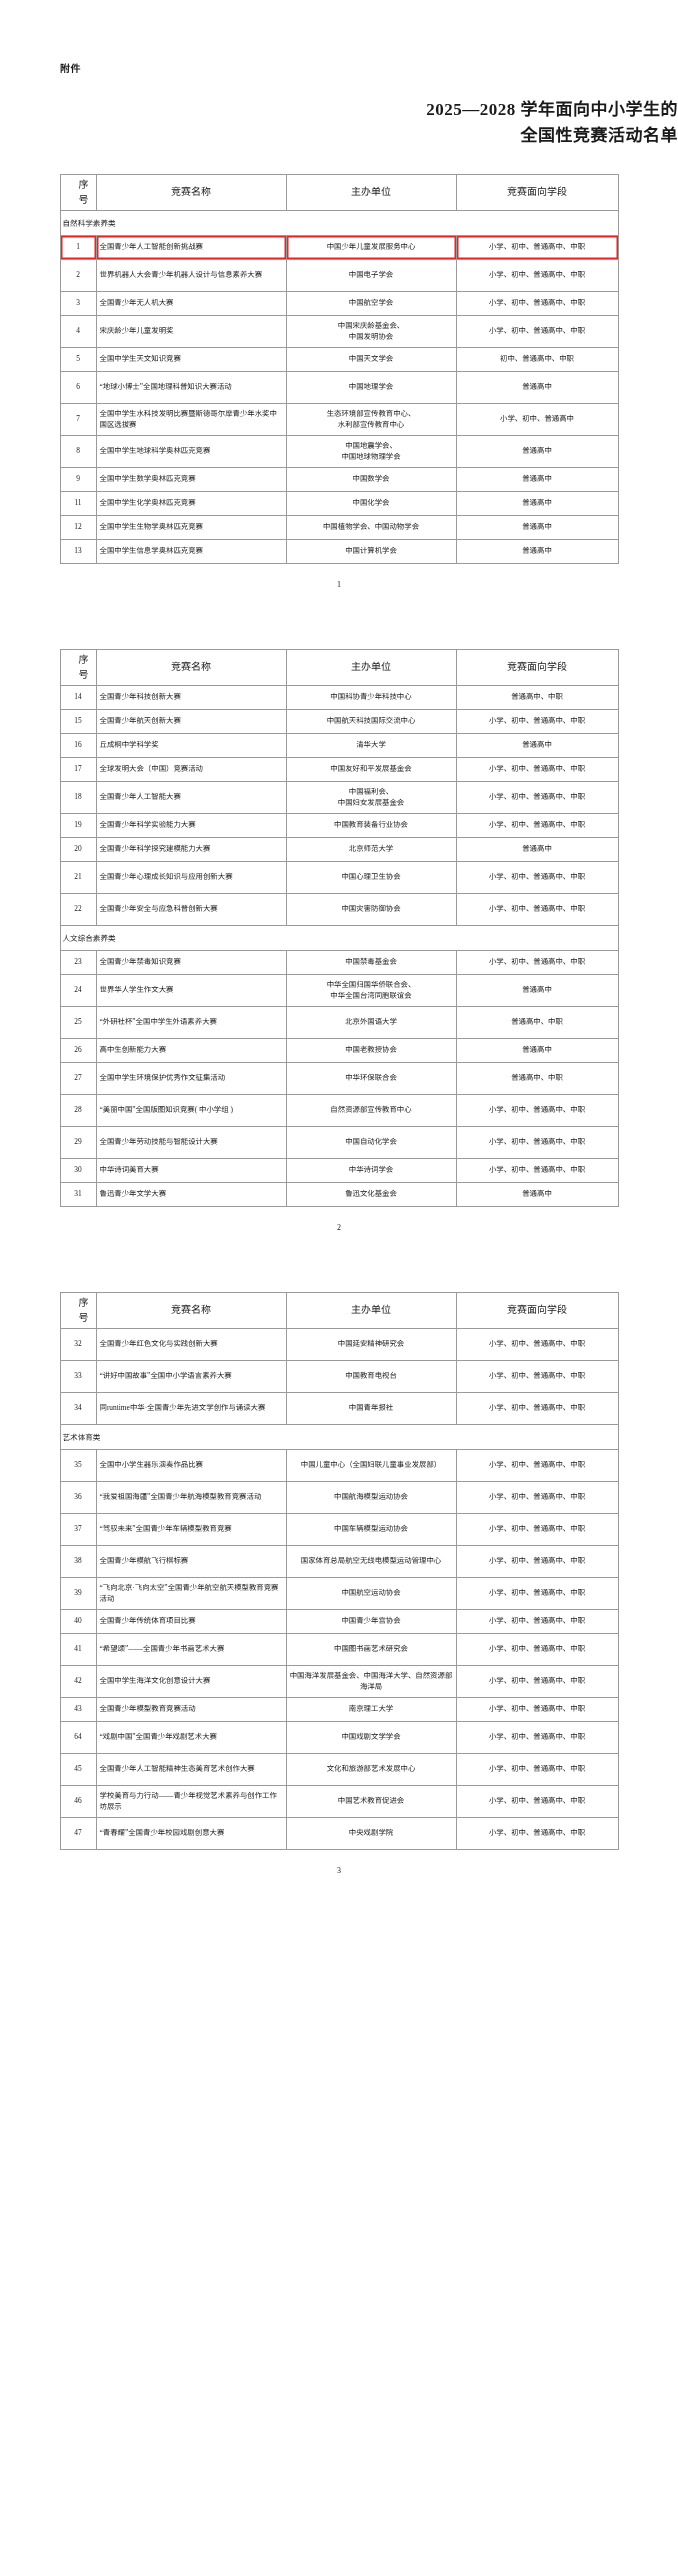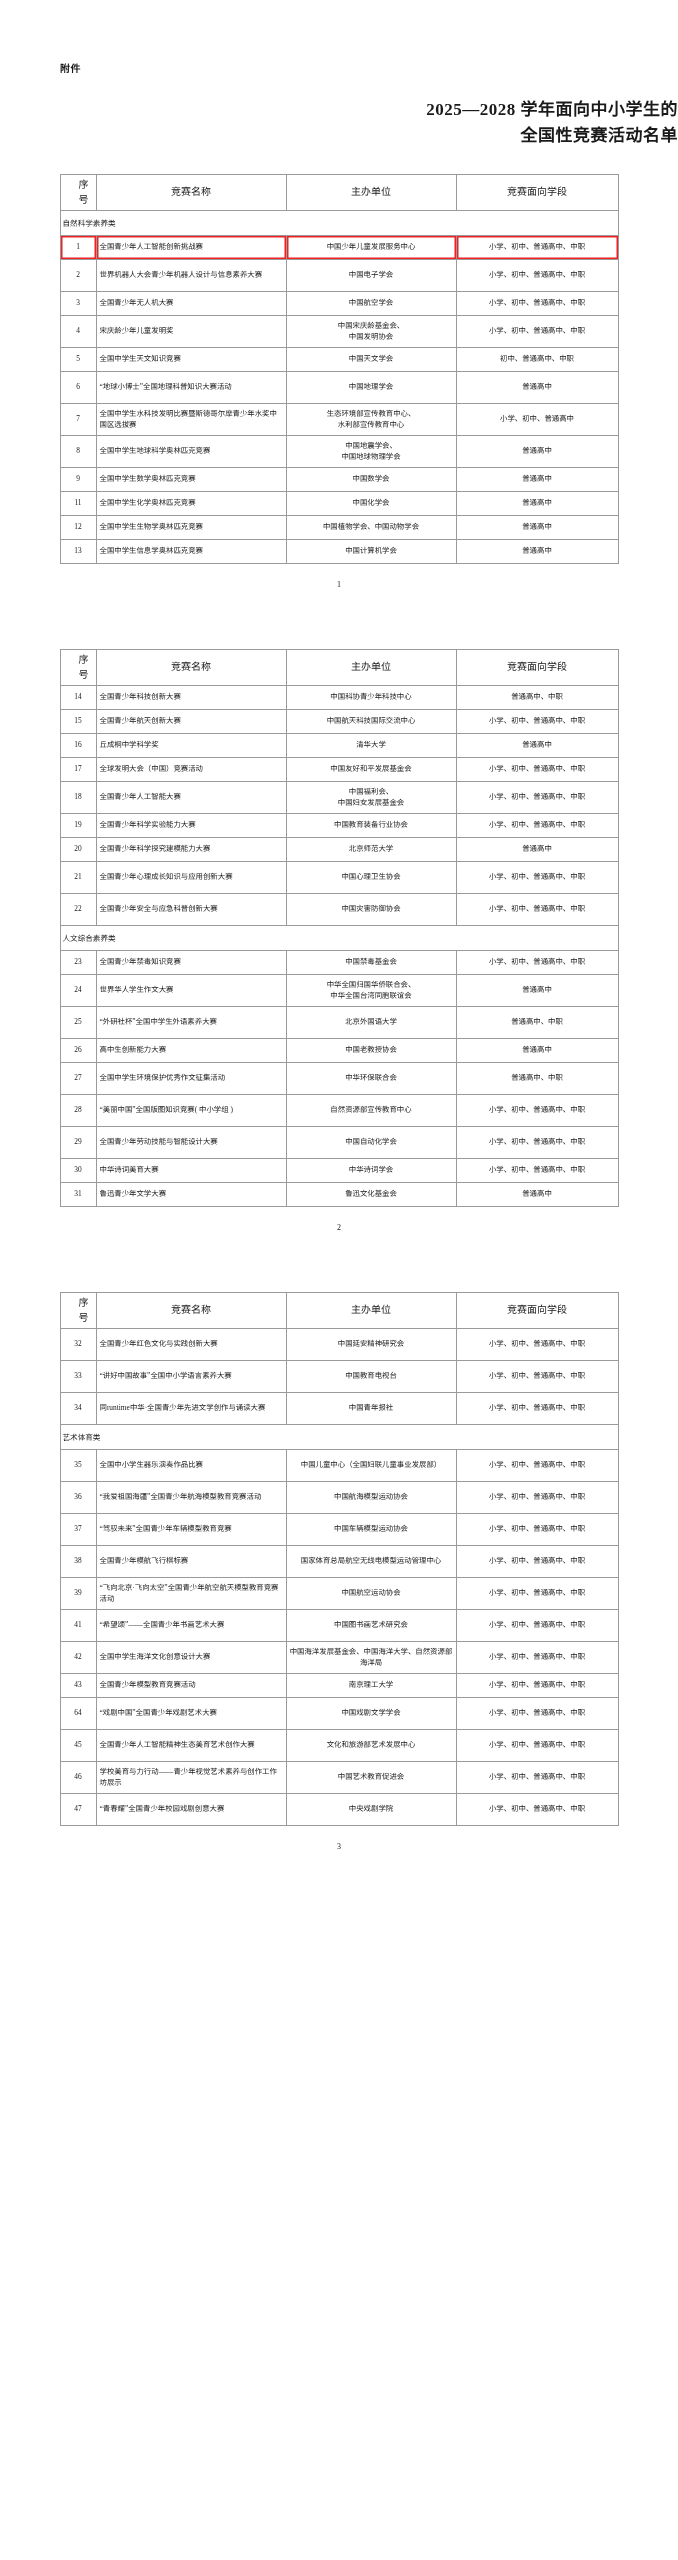--- a/index.html
+++ b/index.html
@@ -384,20 +384,26 @@
             <td class="name">全国青少年模航飞行棋标赛</td>
             <td class="org">国家体育总局航空无线电模型运动管理中心</td>
             <td class="stage">小学、初中、普通高中、中职</td>
           </tr>
           <tr class="row tall">
             <td class="no">39</td>
             <td class="name">“飞向北京·飞向太空”全国青少年航空航天模型教育竞赛活动</td>
             <td class="org">中国航空运动协会</td>
             <td class="stage">小学、初中、普通高中、中职</td>
           </tr>
+          <tr class="row">
+            <td class="no">40</td>
+            <td class="name">全国青少年传统体育项目比赛</td>
+            <td class="org">中国青少年宫协会</td>
+            <td class="stage">小学、初中、普通高中、中职</td>
+          </tr>
           <tr class="row tall">
             <td class="no">41</td>
             <td class="name">“希望颂”——全国青少年书画艺术大赛</td>
             <td class="org">中国图书画艺术研究会</td>
             <td class="stage">小学、初中、普通高中、中职</td>
           </tr>
           <tr class="row tall">
             <td class="no">42</td>
             <td class="name">全国中学生海洋文化创意设计大赛</td>
             <td class="org">中国海洋发展基金会、中国海洋大学、自然资源部海洋局</td>

